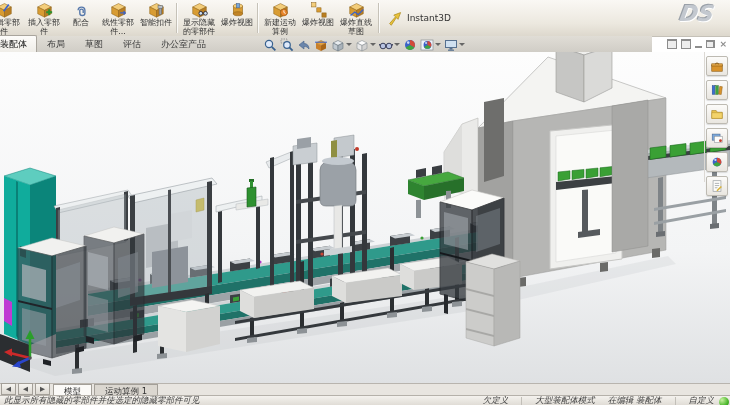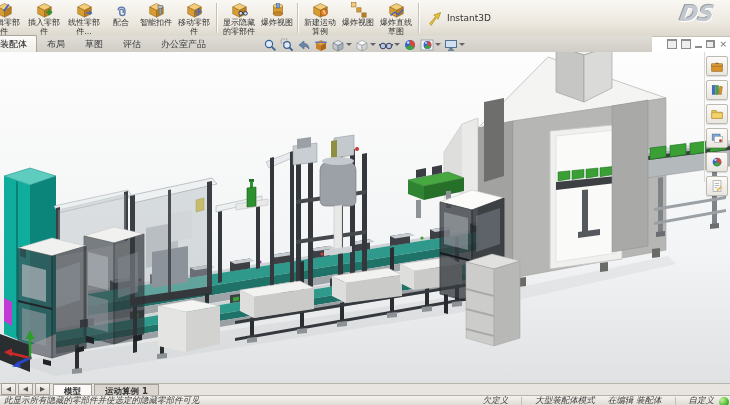--- a/index.html
+++ b/index.html
@@ -50,21 +50,21 @@
   .pane-edge{position:absolute;right:25px;top:52px;width:1px;height:130px;background:#dcd9d4;z-index:5;}
   
   .viewport{position:absolute;left:0;top:52px;width:730px;height:331px;}
   
   .doctabs{position:absolute;left:0;top:383px;width:730px;height:12px;background:#e8e5e0;
     border-top:1px solid #b8b4ae;display:flex;align-items:flex-end;font-size:8.5px;color:#333;}
   .navbtn{width:13px;height:10px;border:1px solid #a39f98;margin:0 1px 1px;display:flex;
     align-items:center;justify-content:center;font-size:6.5px;color:#555;
     background:linear-gradient(#f6f4f0,#ddd9d2);}
   .dtab{padding:1px 10px 0;border:1px solid #a39f98;border-bottom:none;background:#dbd7d0;
-    margin-left:2px;height:10px;font-weight:bold;}
+    margin-left:2px;height:10px;}
   .dtab.active{background:#fbfaf8;}
   
   .statusbar{position:absolute;left:0;top:395px;width:730px;height:10px;
     background:linear-gradient(#f4f2ee,#dedad3);border-top:1px solid #b5b1aa;
     font-size:8.5px;color:#3f3f3f;display:flex;align-items:center;overflow:hidden;font-style:italic;}
   .statusbar .msg{margin-left:4px;white-space:nowrap;}
   .statusbar .right{margin-left:auto;display:flex;gap:13px;align-items:center;margin-right:16px;white-space:nowrap;}
   .sb-sep{width:1px;height:8px;background:#c2bfb8;}
   .orb{position:absolute;right:1px;bottom:-1px;width:10px;height:10px;border-radius:50%;
     background:radial-gradient(circle at 3px 3px,#c8f2a0,#4db82e 60%,#2a8a18);}
@@ -87,47 +87,39 @@
       <svg viewBox="0 0 20 20">
           <use href="#goldcube"></use>
           <rect x="12" y="12" width="7" height="2.4" fill="#2e9130"></rect>
           <rect x="14.3" y="9.7" width="2.4" height="7" fill="#2e9130"></rect>
         </svg>
       <span class="lbl">插入零部件</span>
 
     </div>
     <div class="tb-btn">
       <svg viewBox="0 0 20 20">
+          <path d="M6,11 c0,-5 8,-5 8,0 v3 c0,4 -6,4 -6,0 v-3 c0,-2 4,-2 4,0 v3" fill="none" stroke="#5577aa" stroke-width="1.6"></path>
+        </svg>
+      <span class="lbl">配合</span>
+    </div>
+    <div class="tb-btn">
+      <svg viewBox="0 0 20 20">
           <use href="#goldcube"></use>
           <path d="M12,14 h6 m-2,-2 l2,2 -2,2" stroke="#3a62c9" stroke-width="1.4" fill="none"></path>
         </svg>
       <span class="lbl">线性零部件...</span>
 
-    </div>
-    <div class="tb-btn">
-      <svg viewBox="0 0 20 20">
-          <path d="M6,11 c0,-5 8,-5 8,0 v3 c0,4 -6,4 -6,0 v-3 c0,-2 4,-2 4,0 v3" fill="none" stroke="#5577aa" stroke-width="1.6"></path>
-        </svg>
-      <span class="lbl">配合</span>
     </div>
     <div class="tb-btn">
       <svg viewBox="0 0 20 20">
           <use href="#goldcube"></use>
           <rect x="13" y="8" width="3" height="8" fill="#9aa0a8" stroke="#5a6068" stroke-width=".6"></rect>
           <rect x="11.8" y="5.5" width="5.4" height="3" fill="#b9bfc6" stroke="#5a6068" stroke-width=".6"></rect>
         </svg>
       <span class="lbl">智能扣件</span>
-    </div>
-    <div class="tb-btn">
-      <svg viewBox="0 0 20 20">
-          <use href="#goldcube"></use>
-          <path d="M15,9 v8 m-4,-4 h8 m-4,-4 l-2,2 m2,-2 l2,2 m-6,2 l2,-2 m-2,2 l2,2 m4,-4 l-2,-2 m2,2 l-2,2 m-2,4 l-2,-2 m2,2 l2,-2" stroke="#3a62c9" stroke-width="1" fill="none"></path>
-        </svg>
-      <span class="lbl">移动零部件</span>
-
     </div>
     <div class="tb-sep"></div>
     <div class="tb-btn">
       <svg viewBox="0 0 20 20">
           <use href="#goldcube"></use>
           <circle cx="11.5" cy="14.5" r="2.2" fill="#cfe0f0" stroke="#223" stroke-width="1"></circle>
           <circle cx="17" cy="14.5" r="2.2" fill="#cfe0f0" stroke="#223" stroke-width="1"></circle>
           <line x1="13.7" y1="14.5" x2="14.8" y2="14.5" stroke="#223" stroke-width="1"></line>
         </svg>
       <span class="lbl">显示隐藏的零部件</span>

